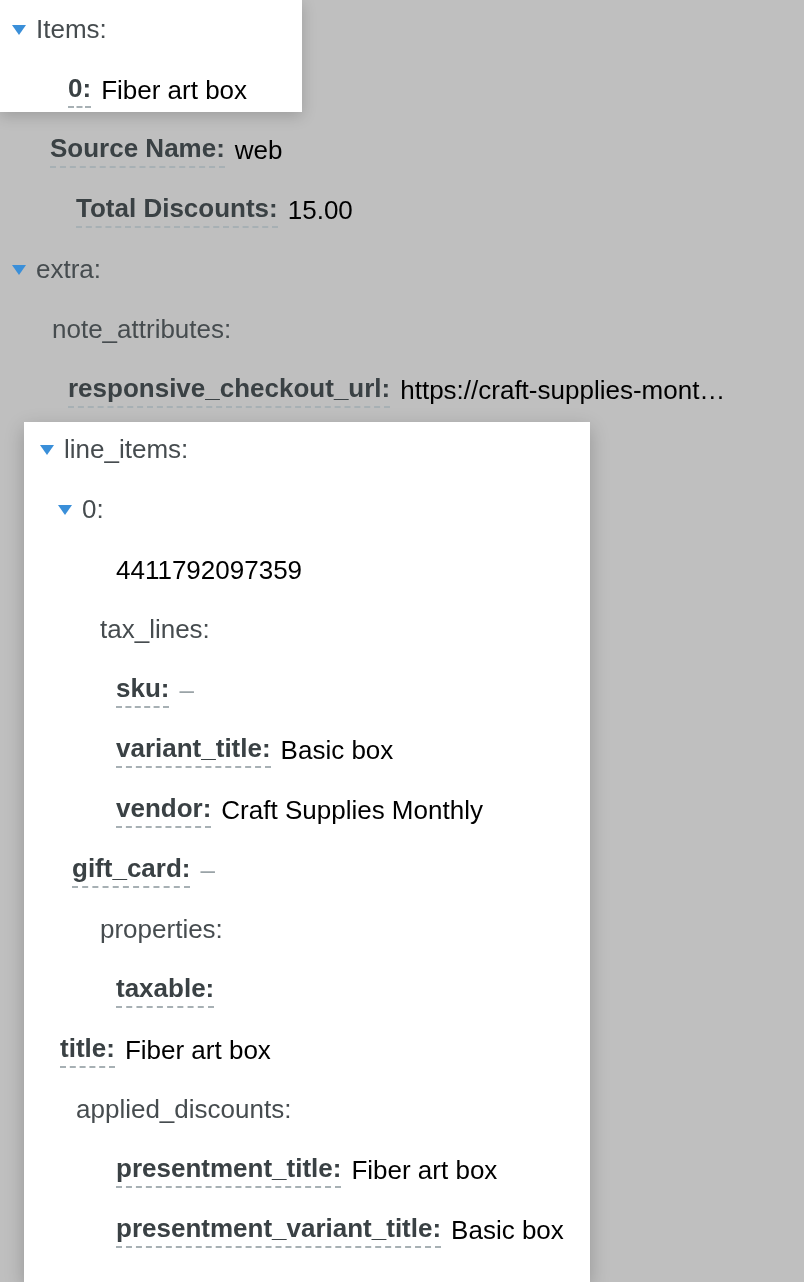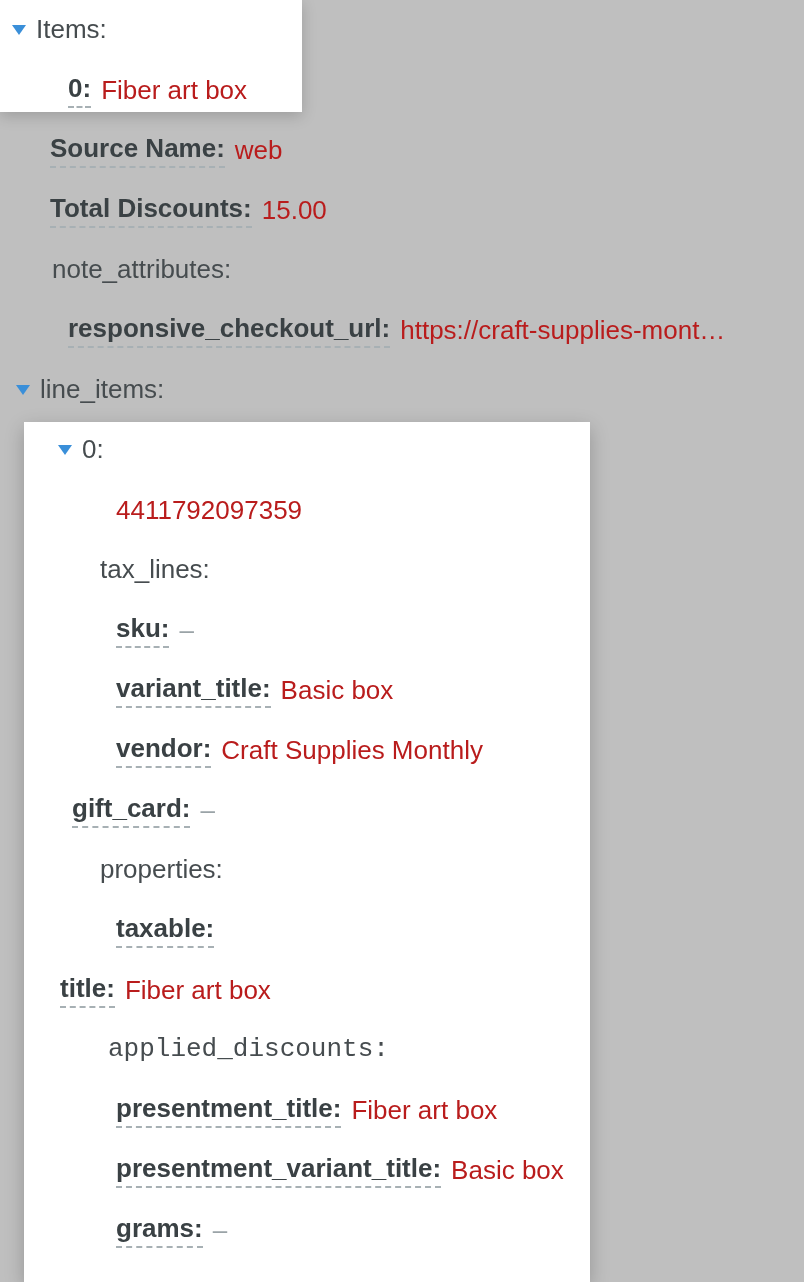--- a/index.html
+++ b/index.html
@@ -36,21 +36,21 @@
     padding-bottom: 2px;
     margin-right: 10px;
   }
   .key.plain {
     font-weight: 400;
     border-bottom: none;
     color: #464c4f;
   }
   .val {
     font-weight: 400;
-    color: #b91c1c;
+    color: #000000;
   }
   .dash { color: #9aa3a7; }
   
   .panel-top {
     position: absolute;
     left: 0; top: 0;
     width: 302px; height: 112px;
     background: #fff;
     box-shadow: 0 4px 14px rgba(0,0,0,0.18);
   }
@@ -80,34 +80,38 @@
     <div class="row" style="padding-left:68px;">
       <span class="key">0:</span>
       <span class="val">Fiber art box</span>
     </div>
 
     <div class="row" style="padding-left:50px;">
       <span class="key">Source Name:</span>
       <span class="val">web</span>
     </div>
 
-    <div class="row" style="padding-left:50px;">
+    <div class="row" style="padding-left:76px;">
       <span class="key">Total Discounts:</span>
       <span class="val">15.00</span>
     </div>
 
+    <div class="row" style="padding-left:12px;">
+      <div class="caret"></div>
+      <span class="key plain">extra:</span>
+    </div>
     <div class="row" style="padding-left:52px;">
       <span class="key plain">note_attributes:</span>
     </div>
     <div class="row" style="padding-left:68px;">
       <span class="key">responsive_checkout_url:</span>
       <span class="val" style="overflow:hidden; text-overflow:ellipsis; max-width:350px;">https://craft-supplies-mont…</span>
     </div>
 
-    <div class="row" style="padding-left:16px;">
+    <div class="row" style="padding-left:40px;">
       <div class="caret"></div>
       <span class="key plain">line_items:</span>
     </div>
 
     <div class="row" style="padding-left:58px;">
       <div class="caret"></div>
       <span class="key plain">0:</span>
     </div>
 
     <div class="row" style="padding-left:116px;">
@@ -145,21 +149,21 @@
     <div class="row" style="padding-left:116px;text-align:right;">
       <span class="key">taxable:</span>
       <span class="val"></span>
     </div>
 
     <div class="row" style="padding-left:60px;">
       <span class="key">title:</span>
       <span class="val">Fiber art box</span>
     </div>
 
-    <div class="row" style="padding-left:108px;font-family:Liberation Mono, monospace;">
+    <div class="row" style="padding-left:76px;">
       <span class="key plain">applied_discounts:</span>
     </div>
 
     <div class="row" style="padding-left:116px;">
       <span class="key">presentment_title:</span>
       <span class="val">Fiber art box</span>
     </div>
 
     <div class="row" style="padding-left:116px;">
       <span class="key">presentment_variant_title:</span>

